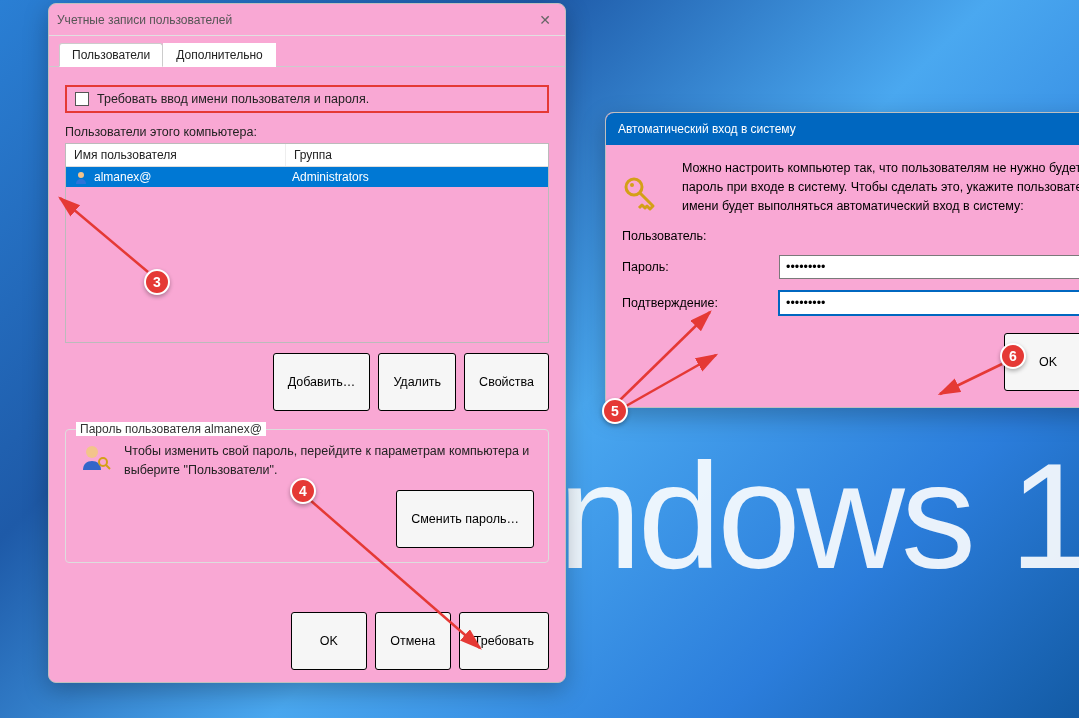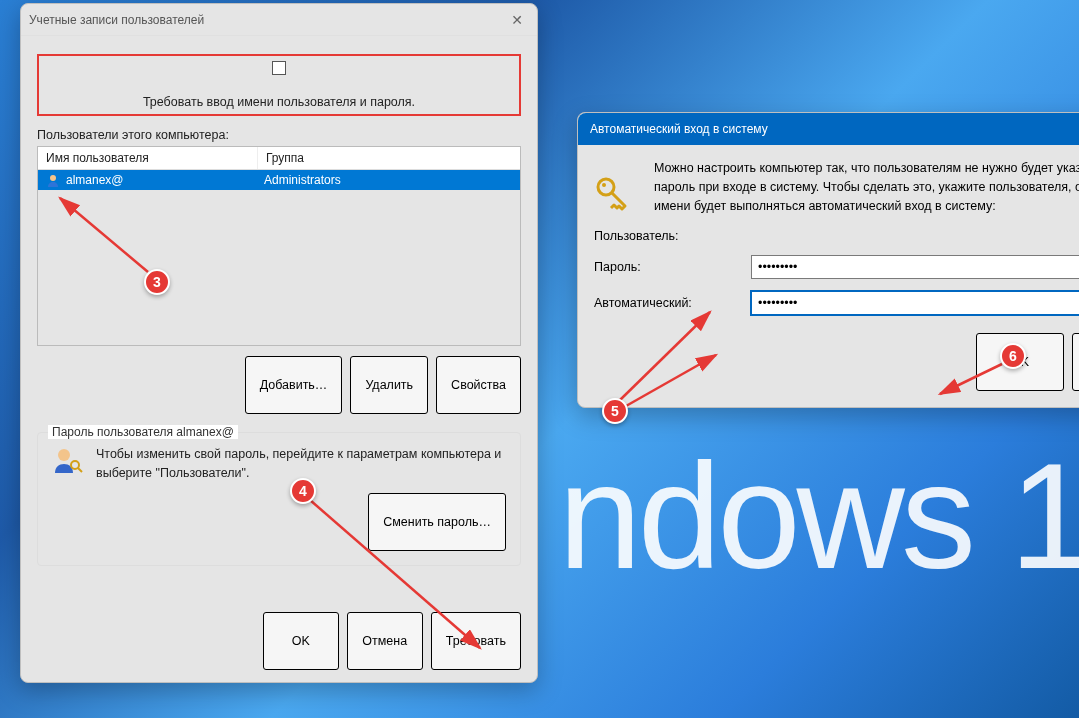--- a/index.html
+++ b/index.html
@@ -6,22 +6,23 @@
   body {
     width: 1079px; height: 718px; overflow: hidden; position: relative;
     background: linear-gradient(135deg, #2a7fd4 0%, #1e5aa8 30%, #4aa8f0 55%, #2b7ddb 80%, #135ba5 100%);
   }
   .bg-text {
     position: absolute; right: -10px; top: 430px; color: rgba(255,255,255,0.9);
     font-size: 150px; font-weight: 300; letter-spacing: -4px; pointer-events:none; white-space:nowrap;
   }
   
   .win {
-    position: absolute; background: #e5e5e5; border: 1px solid #bfbfbf; border-radius: 8px;
+    position: absolute; background: #f9a8d4; border: 1px solid #bfbfbf; border-radius: 8px;
     box-shadow: 0 8px 24px rgba(0,0,0,0.25);
+    margin-left: 28px;
   }
   .titlebar {
     height: 32px; display: flex; align-items: center; padding: 0 8px;
     font-size: 12px; color: #555; border-bottom: 1px solid #e0e0e0;
   }
   .titlebar.blue { background: #0067c0; color: #fff; border-bottom: none; border-radius: 8px 8px 0 0; padding-left:12px;}
   .titlebar .spacer { flex: 1; }
   .close-btn {
     width: 24px; height: 24px; display:flex; align-items:center; justify-content:center;
     font-size: 14px; color: #666; background:transparent; border:none; cursor:pointer;
@@ -34,21 +35,21 @@
     padding: 4px 12px; font-size: 12px; color:#222; border:1px solid transparent;
     border-bottom:none; cursor:pointer; position:relative; top:1px; background:#fff;
   }
   .tab.active { border-color:#ccc; border-bottom:1px solid #fff; border-radius:3px 3px 0 0;}
   .content { padding: 12px 16px; font-size: 12.5px; color:#222; }
   .row-icon { display:flex; gap:12px; align-items:flex-start; margin-bottom:10px;}
   .icon-users { width:36px; height:36px; flex-shrink:0; }
   .desc { line-height: 1.5; }
   .checkbox-row {
     border: 2px solid #e53935; padding: 5px 8px; margin: 6px 0 12px 0;
-    display:flex; align-items:center; gap:20px; cursor:pointer;flex-direction:column;
+    display:flex; align-items:center; gap:8px; cursor:pointer;
   }
   .checkbox { width:14px; height:14px; border:1px solid #555; background:#fff; }
   .section-label { margin-bottom:4px; }
   .table {
     border:1px solid #bbb; height: 200px; overflow:auto;
   }
   .table-head { display:flex; font-size:12px; border-bottom:1px solid #ddd; background:#fff;}
   .th { padding:4px 8px; border-right:1px solid #eee; }
   .th:first-child { width: 220px; }
   .th:last-child { flex:1; border-right:none;}
@@ -98,20 +99,24 @@
 <div class="bg-text">ndows 1</div>
 
 <div id="win-main" class="win">
   <div class="titlebar">
     <span>Учетные записи пользователей</span>
     <span class="spacer"></span>
     <button class="close-btn">
       <span>✕</span>
     </button>
   </div>
+  <div class="tabs">
+    <div class="tab active">Пользователи</div>
+    <div class="tab">Дополнительно</div>
+  </div>
   <div class="content">
 
     <div class="checkbox-row">
       <span class="checkbox"></span>
       <span>Требовать ввод имени пользователя и пароля.</span>
     </div>
 
     <div class="section-label">Пользователи этого компьютера:</div>
 
     <div class="table">
@@ -180,21 +185,21 @@
     </div>
 
     <div class="form-row">
       <span class="form-label">Пользователь:</span>
     </div>
     <div class="form-row">
       <span class="form-label">Пароль:</span>
       <input class="form-input" value="•••••••••" style="">
     </div>
     <div class="form-row">
-      <span class="form-label">Автоматический:</span>
+      <span class="form-label">Подтверждение:</span>
       <input class="form-input focused" value="•••••••••" style="">
     </div>
 
     <div class="btn-row" style="margin-top:18px;">
       <button class="btn" style="min-width:88px">OK</button>
       <button class="btn" style="min-width:88px">Отмена</button>
     </div>
   </div>
 </div>
 

